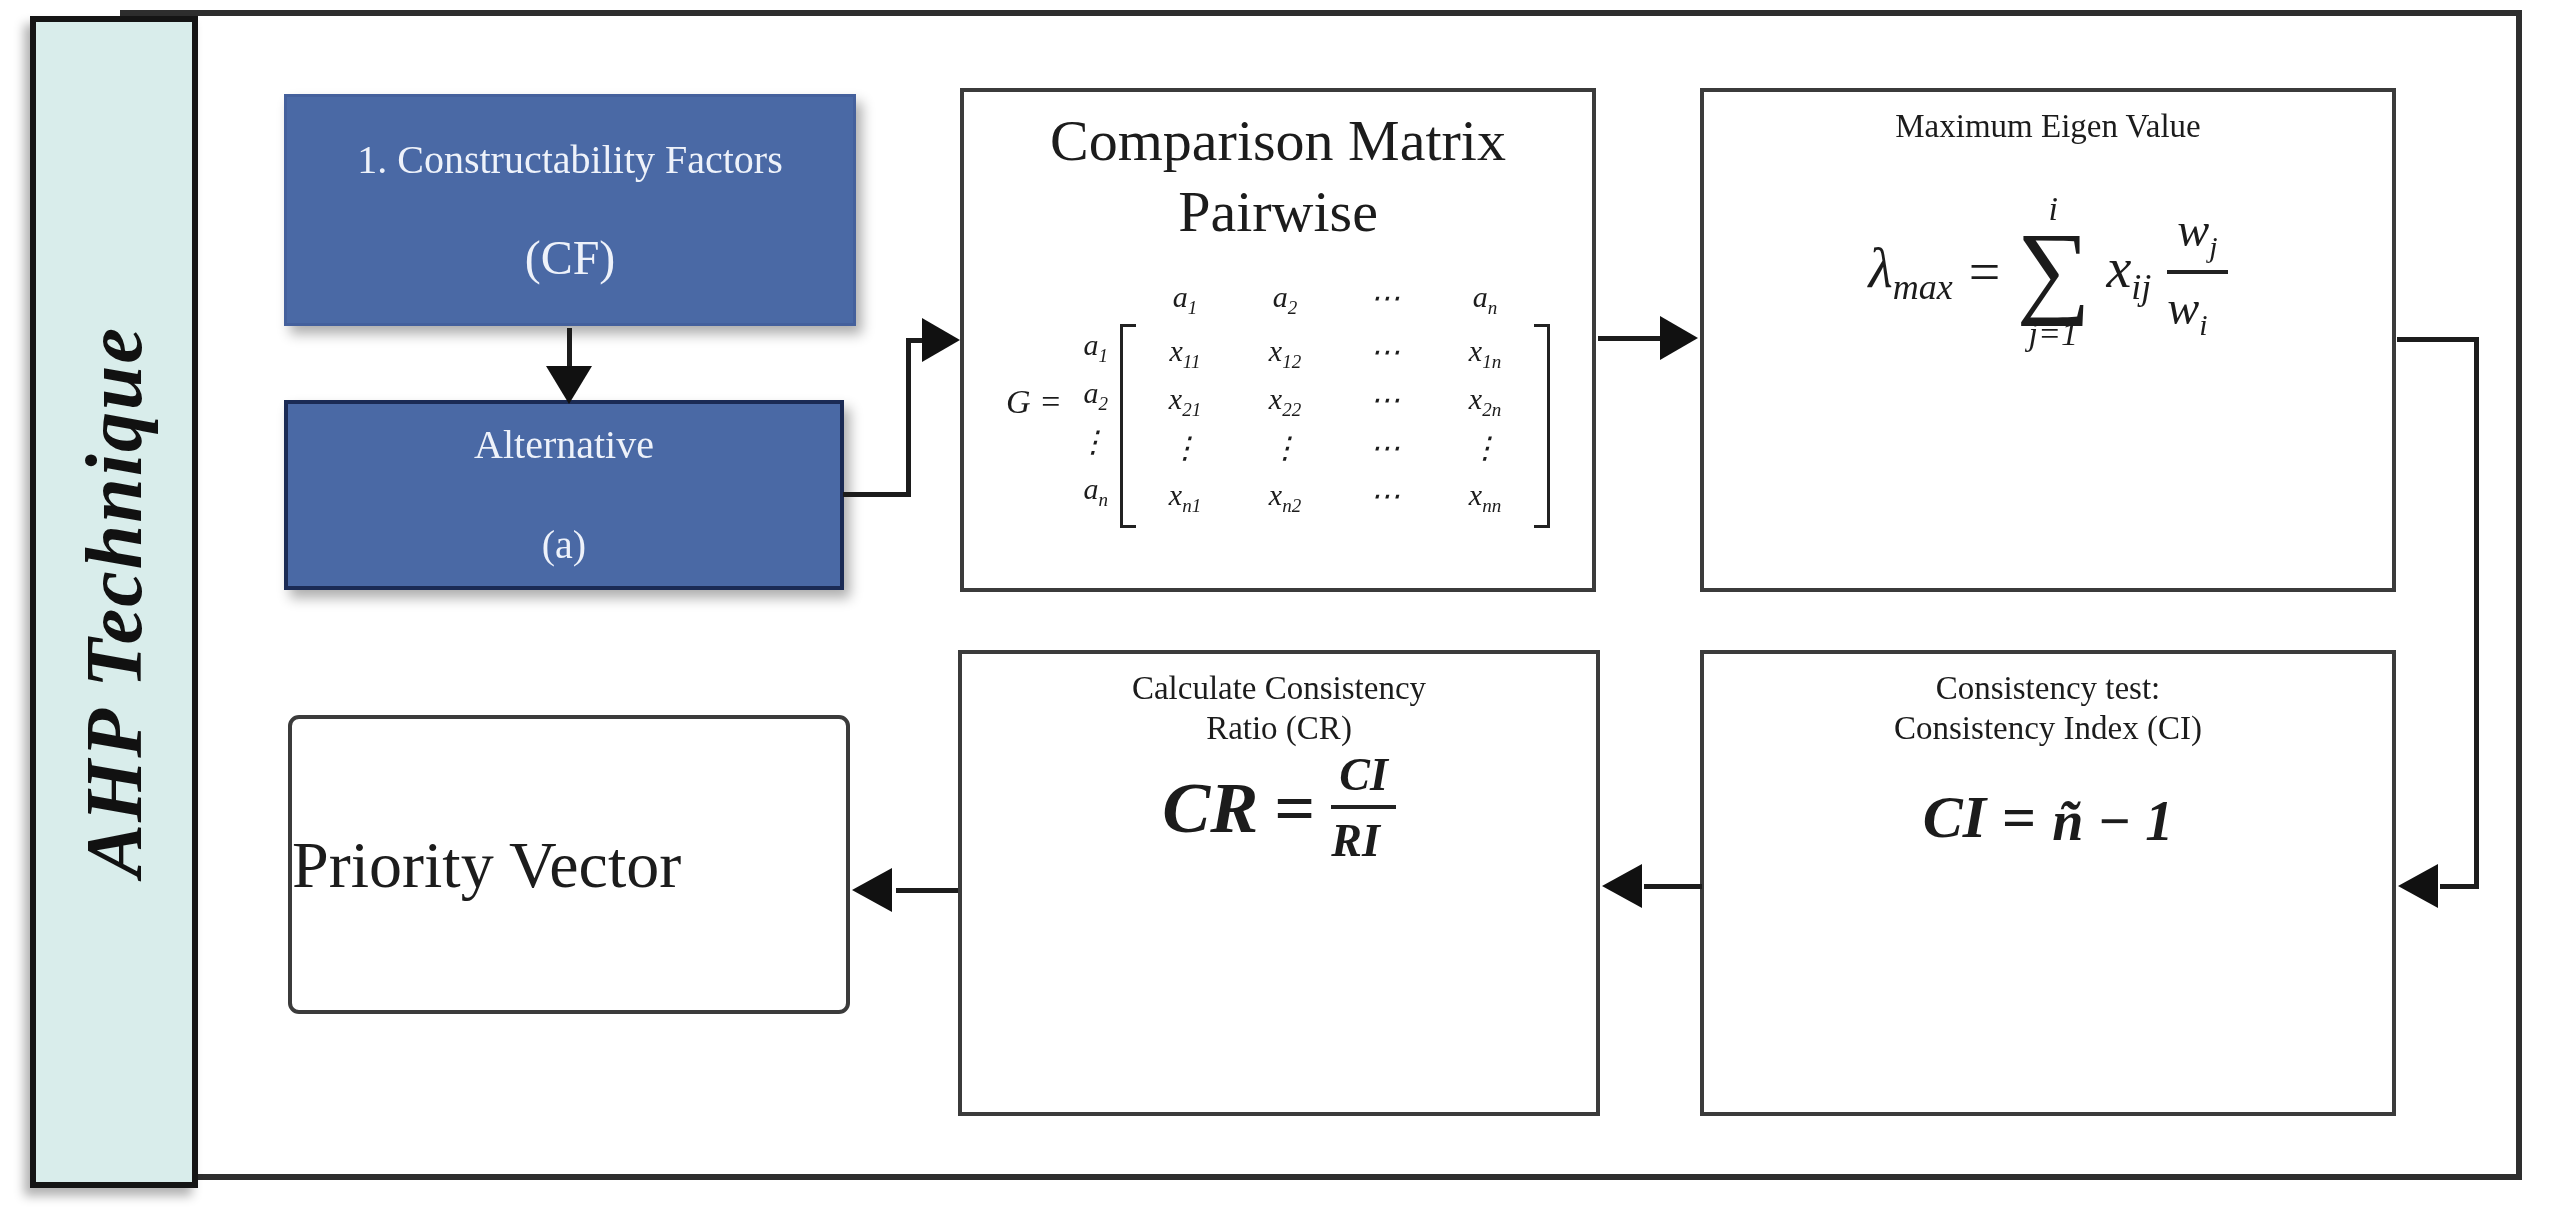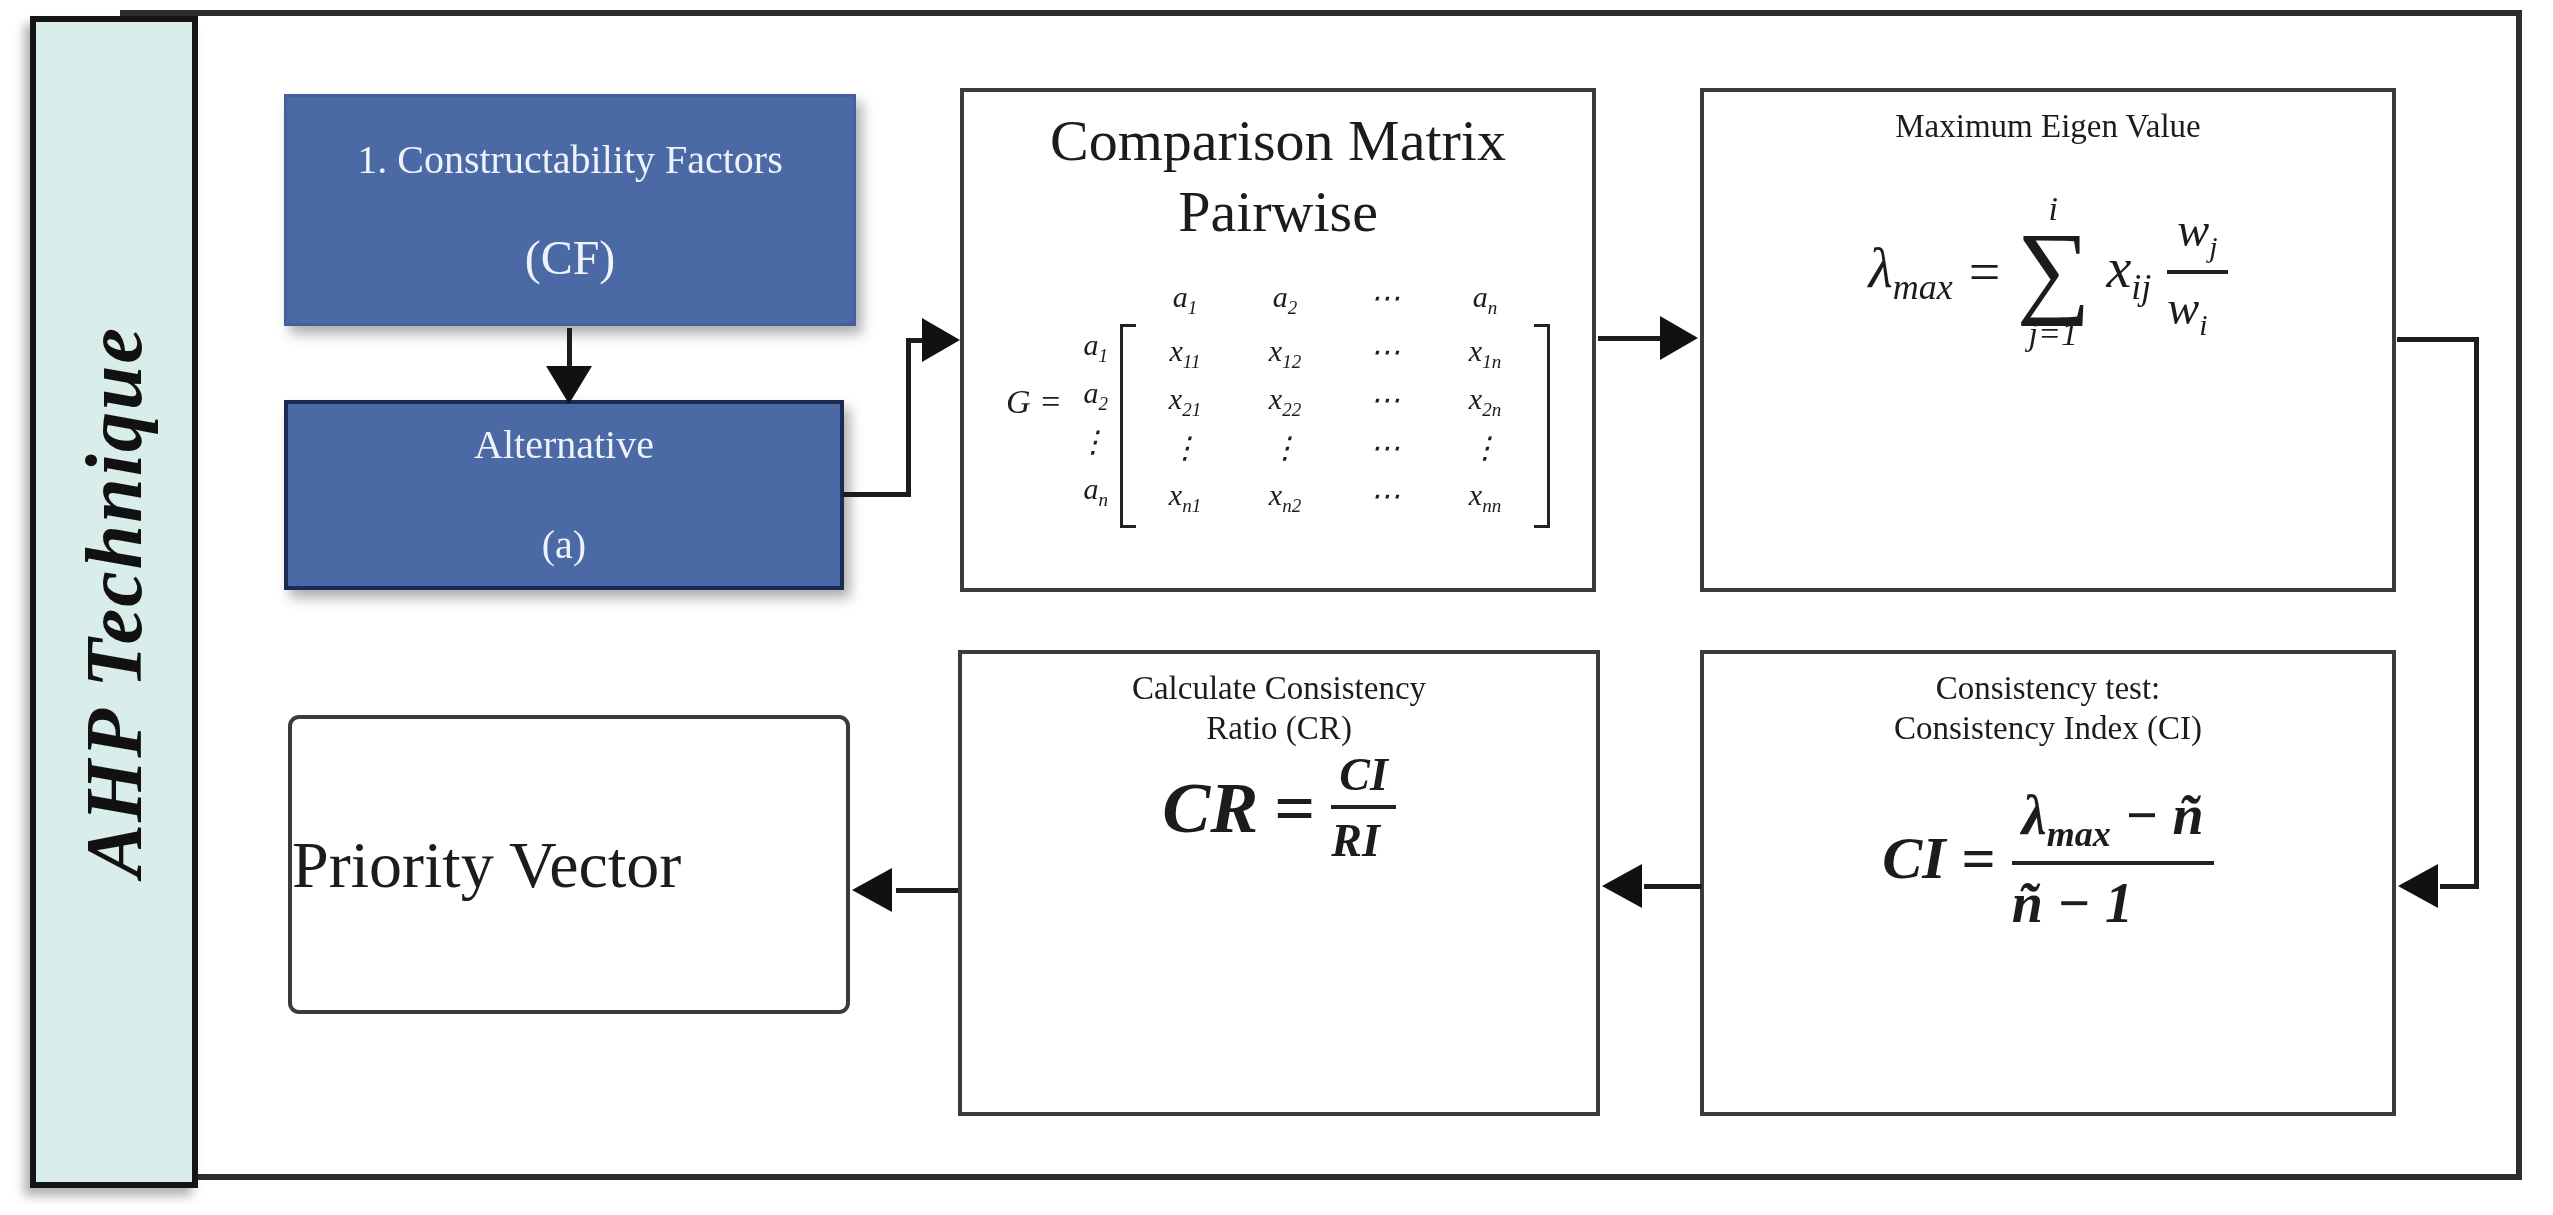--- a/index.html
+++ b/index.html
@@ -212,21 +212,20 @@
 
   <div class="bx bx-ci">
     <div class="bx-title small">
       <div>Consistency test:</div>
       <div>Consistency Index (CI)</div>
     </div>
     <div class="formula f-ci">
       <span><i>CI</i></span>
       <span>=</span>
       <span class="frac">
-        <span class="fr-num"><i>λ</i><sub>max</sub><i> − ñ</i></span>
         <span class="fr-den"><i>ñ − 1</i></span>
       </span>
     </div>
   </div>
 
   <div class="bx bx-cr">
     <div class="bx-title small">
       <div>Calculate Consistency</div>
       <div>Ratio (CR)</div>
     </div>

